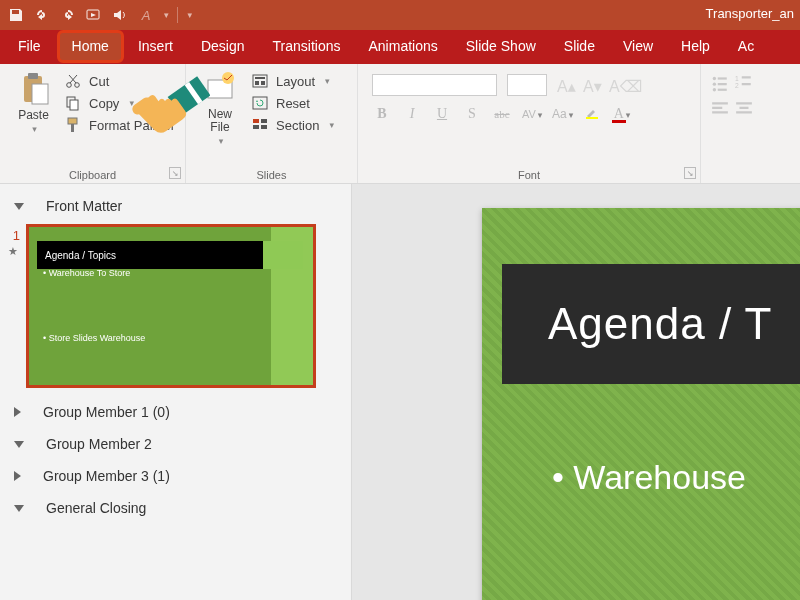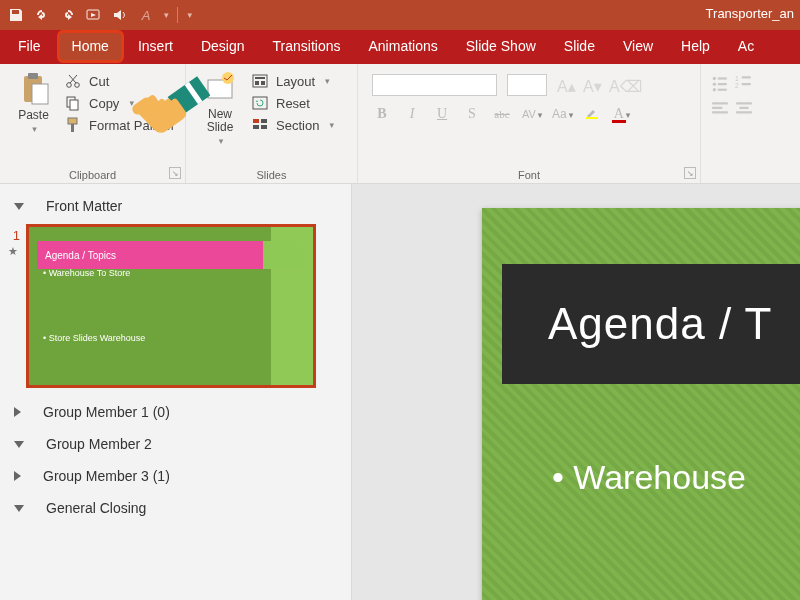--- a/index.html
+++ b/index.html
@@ -49,21 +49,21 @@
   .section { font-size:14px; color:#333; padding:8px 8px 8px 14px; display:flex; align-items:center; gap:22px;}
   .tri { width:0;height:0; }
   .tri.open { border-left:5px solid transparent; border-right:5px solid transparent; border-top:7px solid #666;}
   .tri.closed { border-top:5px solid transparent; border-bottom:5px solid transparent; border-left:7px solid #666;}
   .thumb-wrap { display:flex; padding:2px 12px 8px 6px; gap:6px;}
   .slide-num { color:#c43e1c; font-size:13px; width:14px; text-align:right; padding-top:4px;}
   .star { color:#777; font-size:11px; }
   .idxcol { display:flex; flex-direction:column; align-items:center; gap:2px;}
   .thumb { width: 290px; height:164px; border:3px solid #c43e1c; position:relative; overflow:hidden; background:#6fa33b;}
   .thumb-strip { position:absolute; right:0; top:0; bottom:0; width:42px; background:#91c956;}
-  .thumb-title { position:absolute; left:8px; top:14px; right:50px; height:28px; background:#ec4899; color:#fff; font-size:10px; display:flex; align-items:center; padding-left:8px;}
+  .thumb-title { position:absolute; left:8px; top:14px; right:50px; height:28px; background:#000000; color:#fff; font-size:10px; display:flex; align-items:center; padding-left:8px;}
   .thumb-title::after{ content:""; position:absolute; right:-40px; top:0; width:40px; height:28px; background:#8fc955;}
   .thumb-b1 { position:absolute; left:14px; top:41px; color:#fff; font-size:9px;}
   .thumb-b2 { position:absolute; left:14px; top:106px; color:#fff; font-size:9px;}
 
   
   .canvas-area { flex:1; background:#e6e6e6; position:relative; overflow:hidden;}
   .slide { position:absolute; left:130px; top:24px; width:600px; height:450px; background:
       repeating-linear-gradient(45deg, #7fb34c 0 4px, #76a946 4px 8px);
       box-shadow:0 2px 6px rgba(0,0,0,0.25);}
   .slide-head { position:absolute; left:20px; right:0; top:56px; height:120px; background:#2b2b2b; color:#fff; font-size:44px; display:flex; align-items:center; padding-left:46px; letter-spacing:1px;}
@@ -183,21 +183,21 @@
     <div class="group-body">
       <div class="vbtn">
         <div class="ico">
           <svg viewBox="0 0 32 34">
               <rect x="4" y="8" width="24" height="18" fill="#fff" stroke="#999"></rect>
               <circle cx="24" cy="6" r="6" fill="#ffd36b"></circle>
               <path d="M20 6l3 2 5-5" stroke="#c43e1c" fill="none"></path>
             </svg>
         </div>
         <span style="white-space:pre; text-align:center; line-height:1.1;">New
-Slide</span>
+File</span>
         <span class="caret"></span>
       </div>
       <div class="stack">
         <div class="srow">
           <span class="mini"><svg viewBox="0 0 16 16">
                 <rect x="1" y="2" width="14" height="12" fill="none" stroke="#555"></rect>
                 <rect x="3" y="4" width="10" height="2" fill="#555"></rect>
                 <rect x="3" y="8" width="4" height="4" fill="#555"></rect>
                 <rect x="9" y="8" width="4" height="4" fill="#555"></rect>
               </svg></span>

